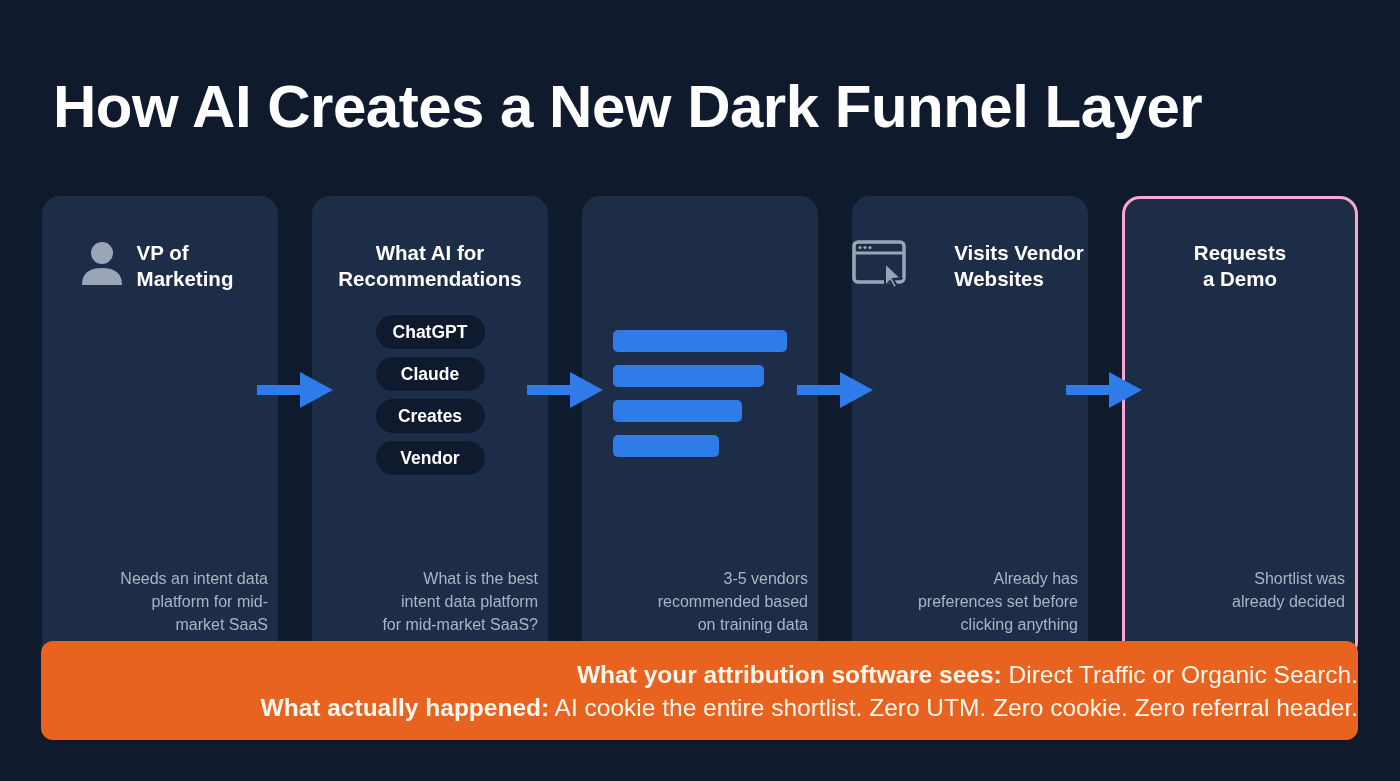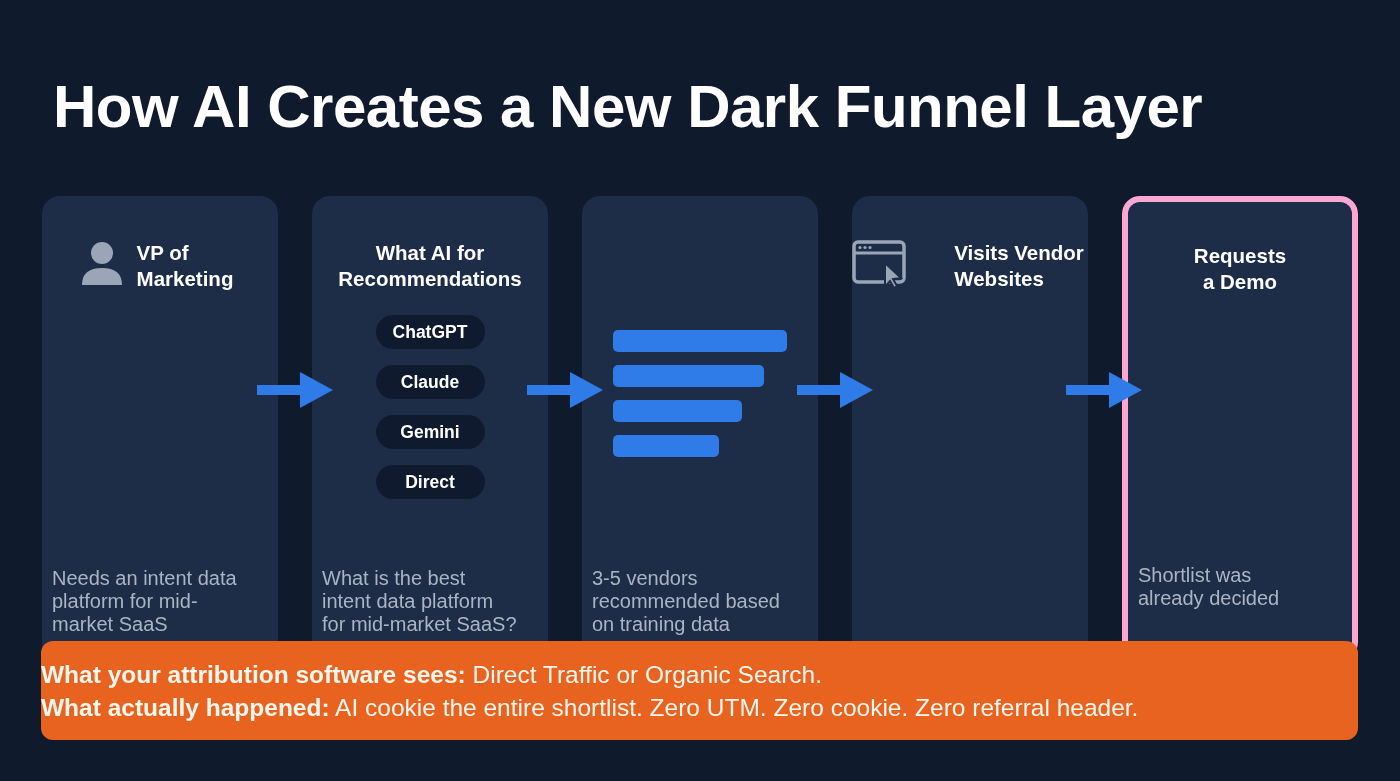--- a/index.html
+++ b/index.html
@@ -11,49 +11,49 @@
   }
   .title {
     position:absolute; left:53px; top:72px;
     font-size:60px; font-weight:bold; color:#ffffff;
     letter-spacing:-0.5px; margin:0;
   }
   .card {
     position:absolute; top:196px; width:236px; height:464px;
     background:#1e2d47; border-radius:18px; box-sizing:border-box;
   }
-  .card.final { border:6px solid #f9a8d4; }
+  .card.final { border:3px solid #f9a8d4; }
   .card-head {
     position:absolute; top:44px; left:0; right:0;
     display:flex; align-items:center; justify-content:center; gap:14px;
   }
   .card-title {
     font-size:20.5px; font-weight:bold; color:#ffffff; line-height:26px;
     white-space:pre-line;
   }
   .card-title.center { text-align:center; }
   .card-desc {
     position:absolute; left:10px; right:10px; bottom:24px;
-    text-align:left; color:#aab4c4; font-size:20px; line-height:23px;
+    text-align:right; color:#aab4c4; font-size:16px; line-height:23px;
     white-space:pre-line;
   }
   .card.final .card-desc { bottom:44px; }
-  .pills { position:absolute; top:119px; left:0; right:0; display:flex; flex-direction:column; align-items:center; gap:16px; }
+  .pills { position:absolute; top:119px; left:0; right:0; display:flex; flex-direction:column; align-items:center; gap:8px; }
   .pill {
     width:109px; height:34px; border-radius:17px; background:#0f1a2e;
     color:#ffffff; font-weight:bold; font-size:17.5px;
     display:flex; align-items:center; justify-content:center;
   }
   .bars { position:absolute; top:134px; left:31px; }
   .bar { height:22px; border-radius:5px; background:#2f7be8; margin-bottom:13px; }
   .arrow { position:absolute; top:372px; width:76px; height:36px; }
   .banner {
     position:absolute; left:41px; top:641px; width:1317px; height:99px;
     background:#e8631f; border-radius:12px;
-    display:flex; flex-direction:column; align-items:flex-start; justify-content:center;
+    display:flex; flex-direction:column; align-items:flex-end; justify-content:center;
     color:#fff7ee; font-size:24.5px; line-height:33px;
   }
   .banner b { font-weight:bold; }
 </style>
 </head>
 <body>
 
 <h1 class="title">How AI Creates a New Dark Funnel Layer</h1>
 
 <div class="card" style="left:42px;">
@@ -73,22 +73,22 @@
 </div>
 
 <div class="card" style="left:312px;">
   <div class="card-head">
     <span class="card-title center">What AI for
 Recommendations</span>
   </div>
   <div class="pills">
     <div class="pill">ChatGPT</div>
     <div class="pill">Claude</div>
-    <div class="pill">Gemini</div>
-    <div class="pill">Direct</div>
+    <div class="pill">Creates</div>
+    <div class="pill">Vendor</div>
   </div>
   <div class="card-desc">What is the best
 intent data platform
 for mid-market SaaS?</div>
 </div>
 
 <div class="card" style="left:582px;">
   <div class="bars">
     <div class="bar" style="width:174px;"></div>
     <div class="bar" style="width:151px;"></div>
@@ -108,20 +108,23 @@
         <line x1="2" y1="13" x2="52" y2="13" stroke="#9aa5b8" stroke-width="3"></line>
         <circle cx="8" cy="7.5" r="1.6" fill="#9aa5b8"></circle>
         <circle cx="13" cy="7.5" r="1.6" fill="#9aa5b8"></circle>
         <circle cx="18" cy="7.5" r="1.6" fill="#9aa5b8"></circle>
         <path d="M33 23 L33 47 L38 41 L42 48 L45 46 L41 39 L49 38 Z" fill="#9aa5b8" stroke="#1e2d47" stroke-width="2"></path>
       </svg>
     </span>
     <span class="card-title">Visits Vendor
 Websites</span>
   </div>
+  <div class="card-desc">Already has
+preferences set before
+clicking anything</div>
 </div>
 
 <div class="card final" style="left:1122px;">
   <div class="card-head" style="top:41px;">
     <span class="card-title center">Requests
 a Demo</span>
   </div>
   <div class="card-desc">Shortlist was
 already decided</div>
 </div>

